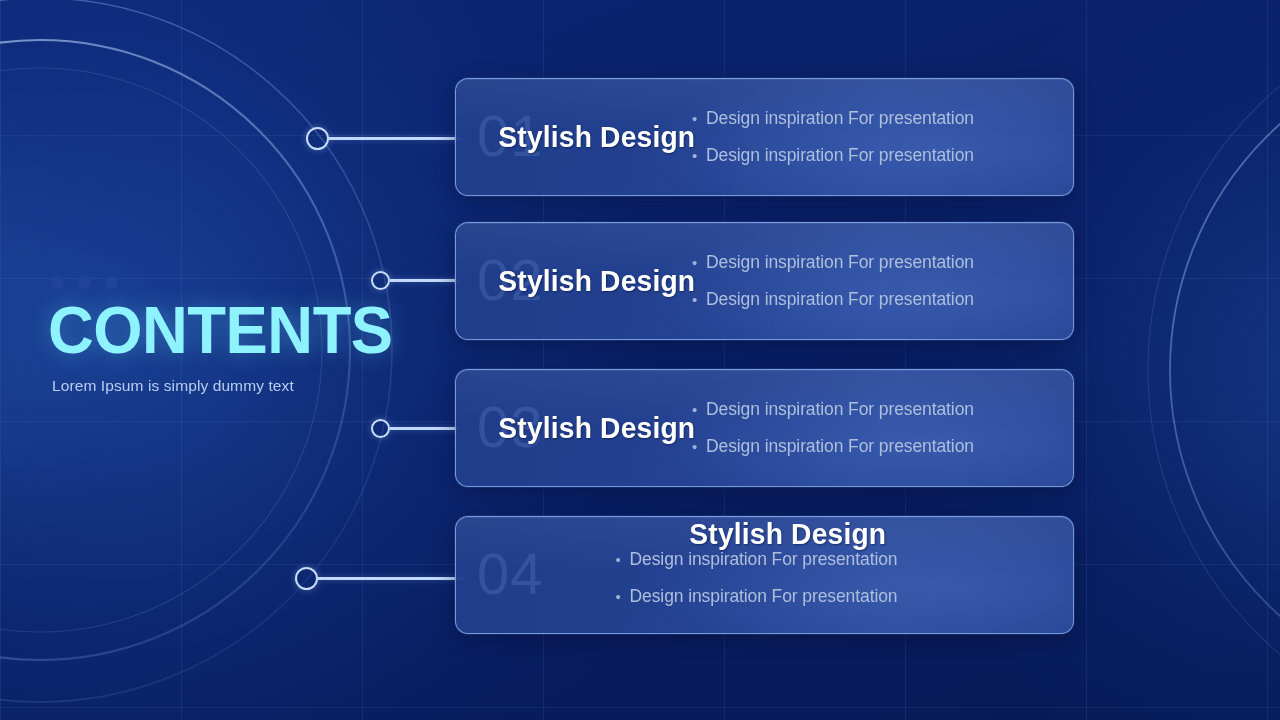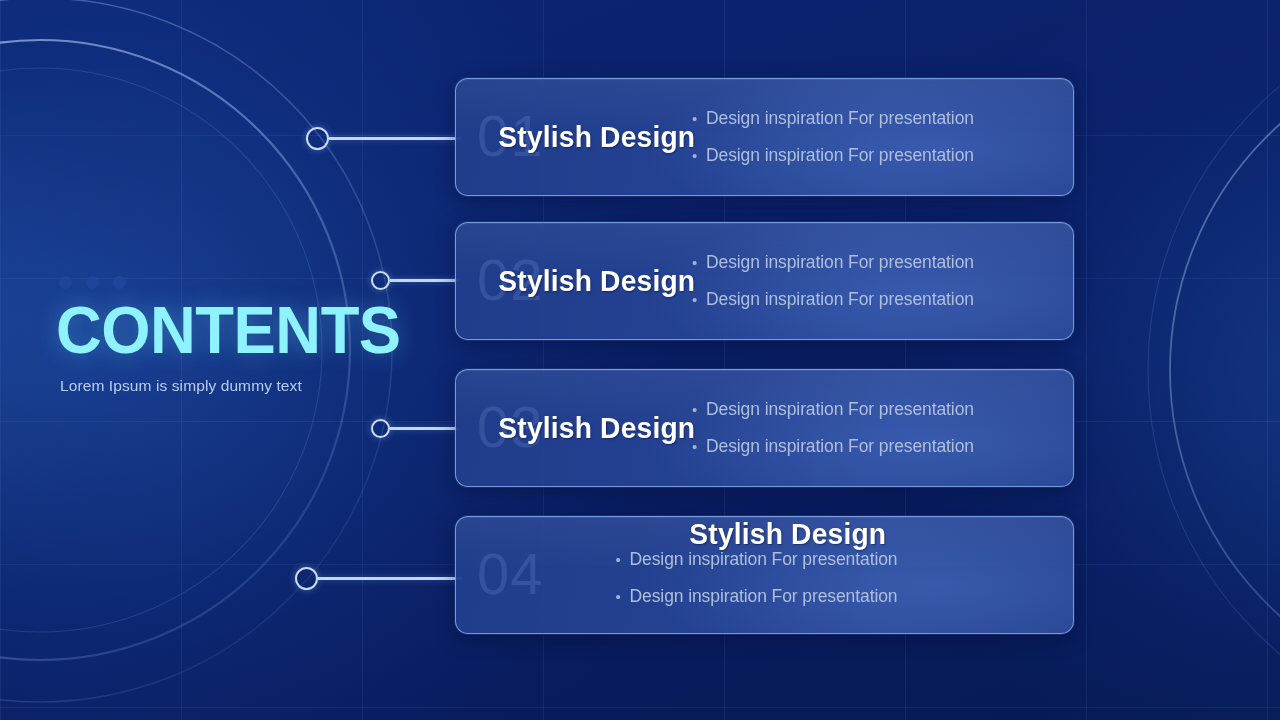--- a/index.html
+++ b/index.html
@@ -40,21 +40,21 @@
     position: absolute;
     inset: 0;
     width: 1280px;
     height: 720px;
     pointer-events: none;
   }
 
   
   .left-panel {
     position: absolute;
-    left: 56px;
+    left: 48px;
     top: 276px;
     width: 330px;
   }
   .dots-row {
     display: flex;
     gap: 14px;
     margin-bottom: 11px;
     padding-left: 3px;
   }
   .dot {

